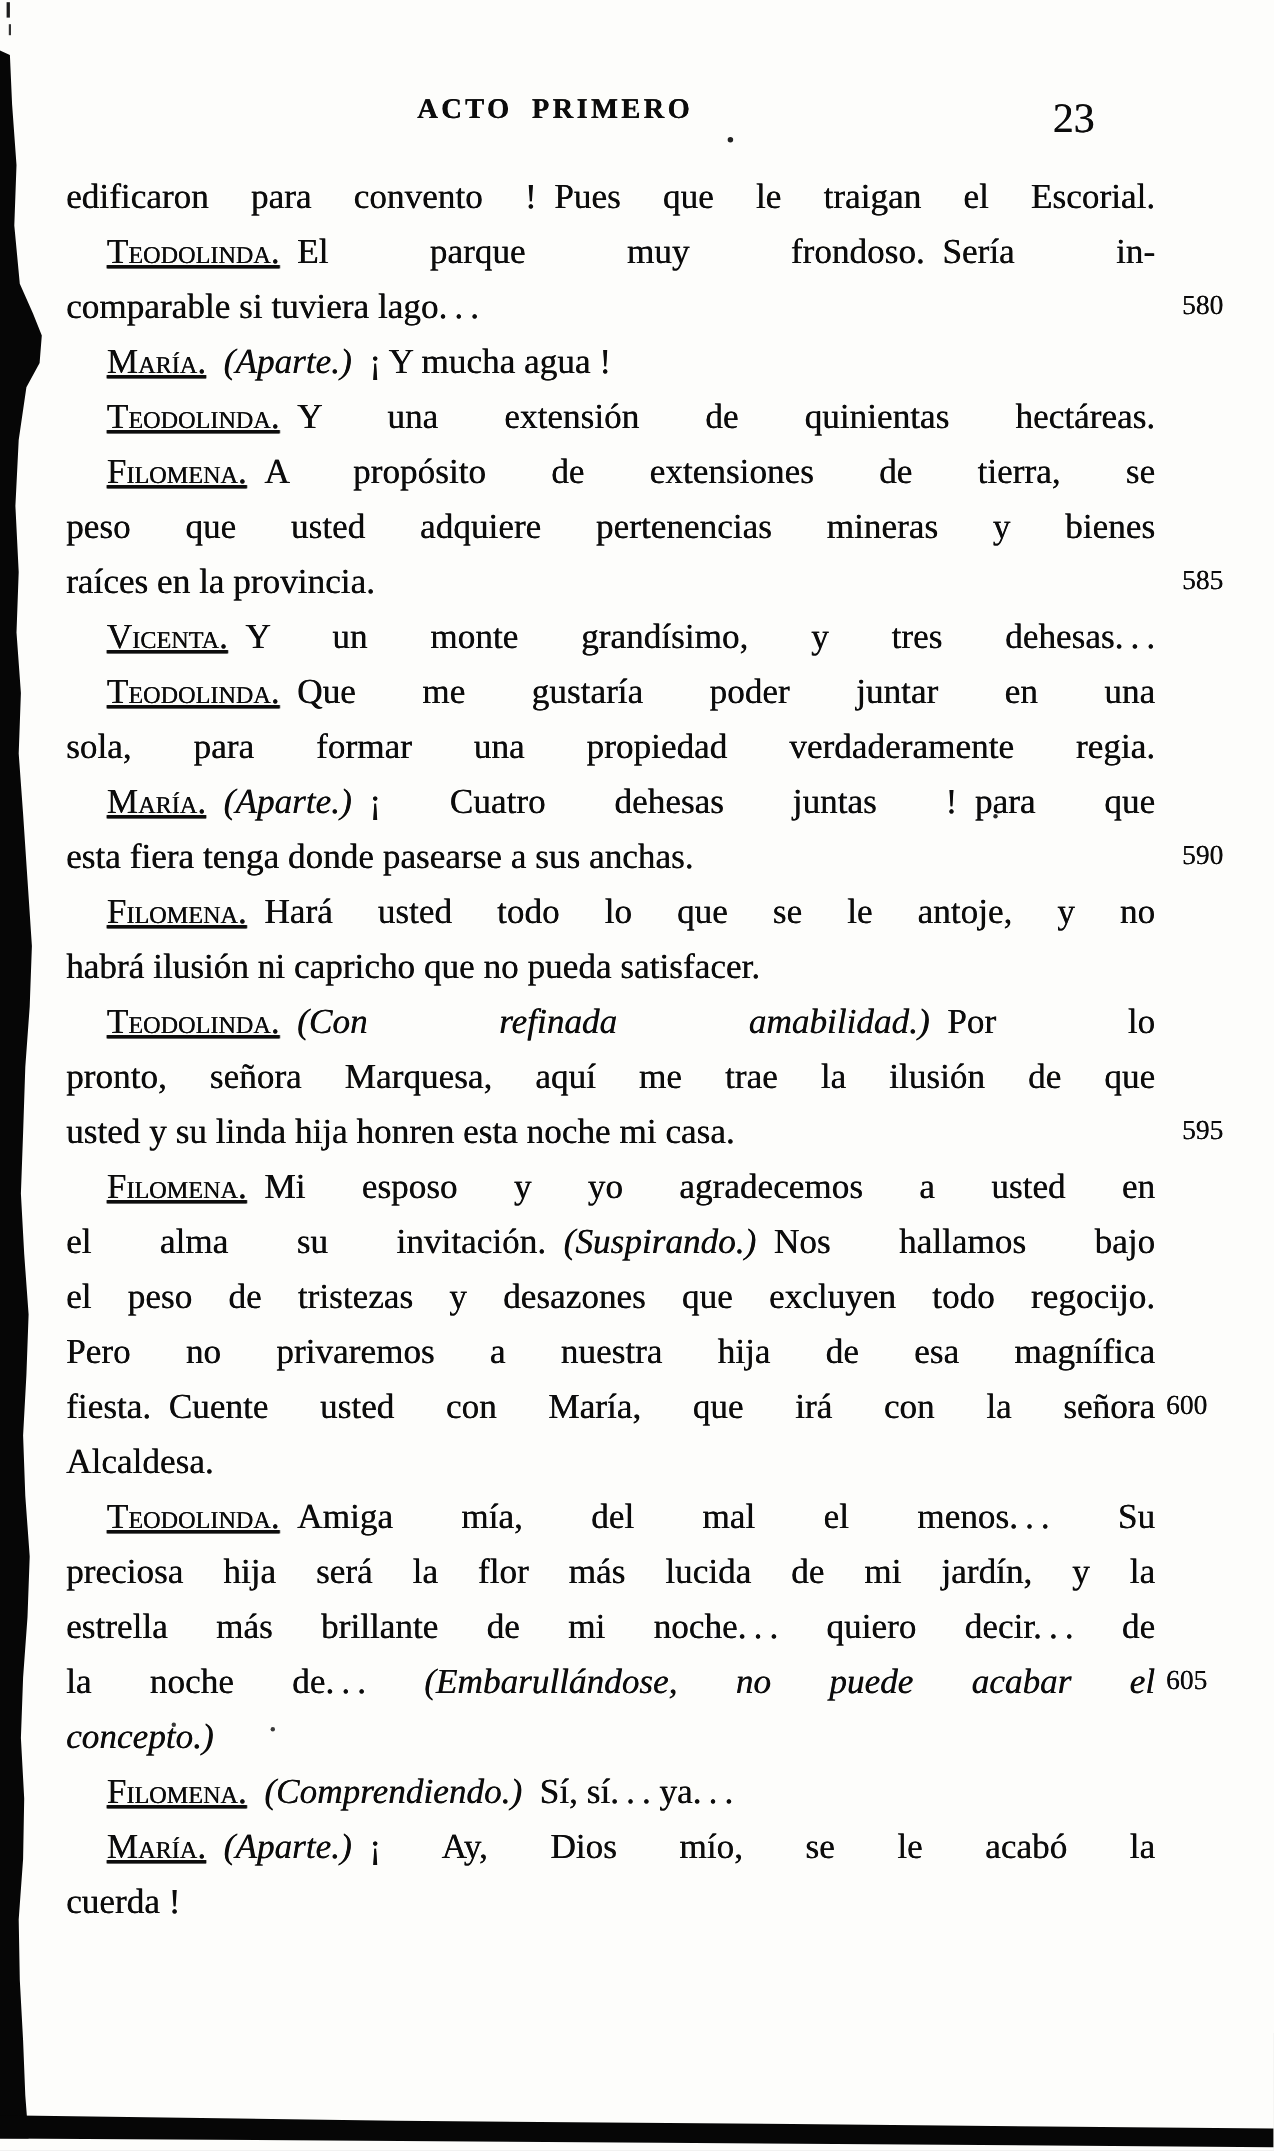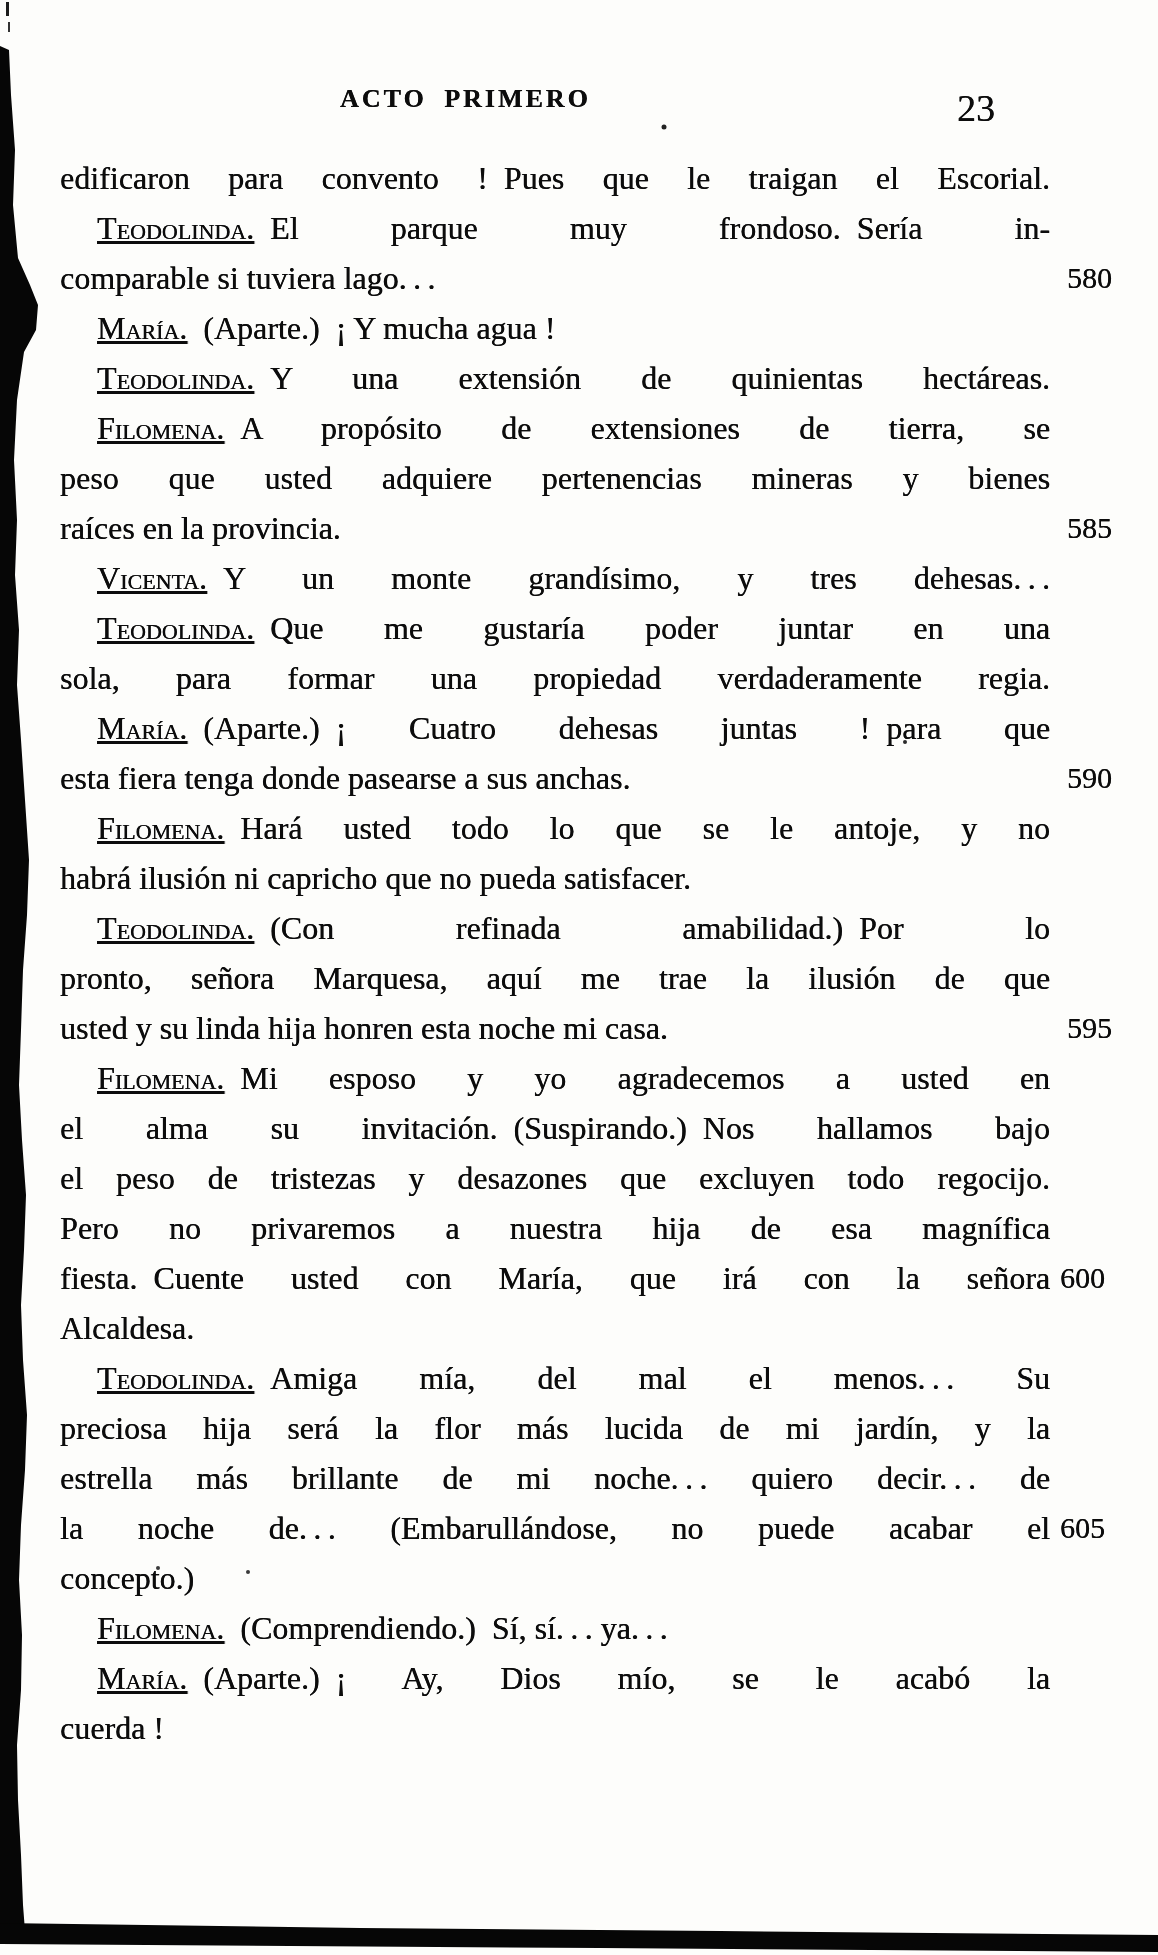--- a/index.html
+++ b/index.html
@@ -10,21 +10,21 @@
     margin: 0 auto;
     background: #fdfdfb;
     overflow: hidden;
     font-family: "Liberation Serif", "DejaVu Serif", serif;
     color: #0c0c0c;
   }
   
   .running-header {
     position: absolute;
     top: 84px; left: 340px; width: 290px;
-    text-align: left;
+    text-align: right;
     font-size: 26px; font-weight: bold;
     letter-spacing: 3px;
     word-spacing: 8px;
     text-shadow: 0.3px 0 0 currentColor;
     white-space: nowrap;
   }
   .page-number {
     position: absolute;
     top: 86px; left: 945px; width: 62px;
     text-align: center;
@@ -45,30 +45,30 @@
     white-space: normal;
     text-align: left;
   }
   .line.justify {
     text-align: justify;
     -moz-text-align-last: justify;
     text-align-last: justify;
   }
   .line.indent { padding-left: 37px; }
   .seg-sc { font-variant: small-caps; text-decoration: underline; }
-  .seg-i  { }
+  .seg-i  { font-style: italic; }
   .line-num {
     position: absolute;
     left: 100%;
     margin-left: 10px;
     top: 0;
     width: 52px;
     line-height: 50px;
     text-align: right;
-    font-size: 30px;
+    font-size: 25px;
     text-shadow: 0.2px 0 0 currentColor;
   }
   .scan-artifacts {
     position: absolute;
     top: 0; left: 0;
     pointer-events: none;
   }
 </style>
 </head>
 <body>

